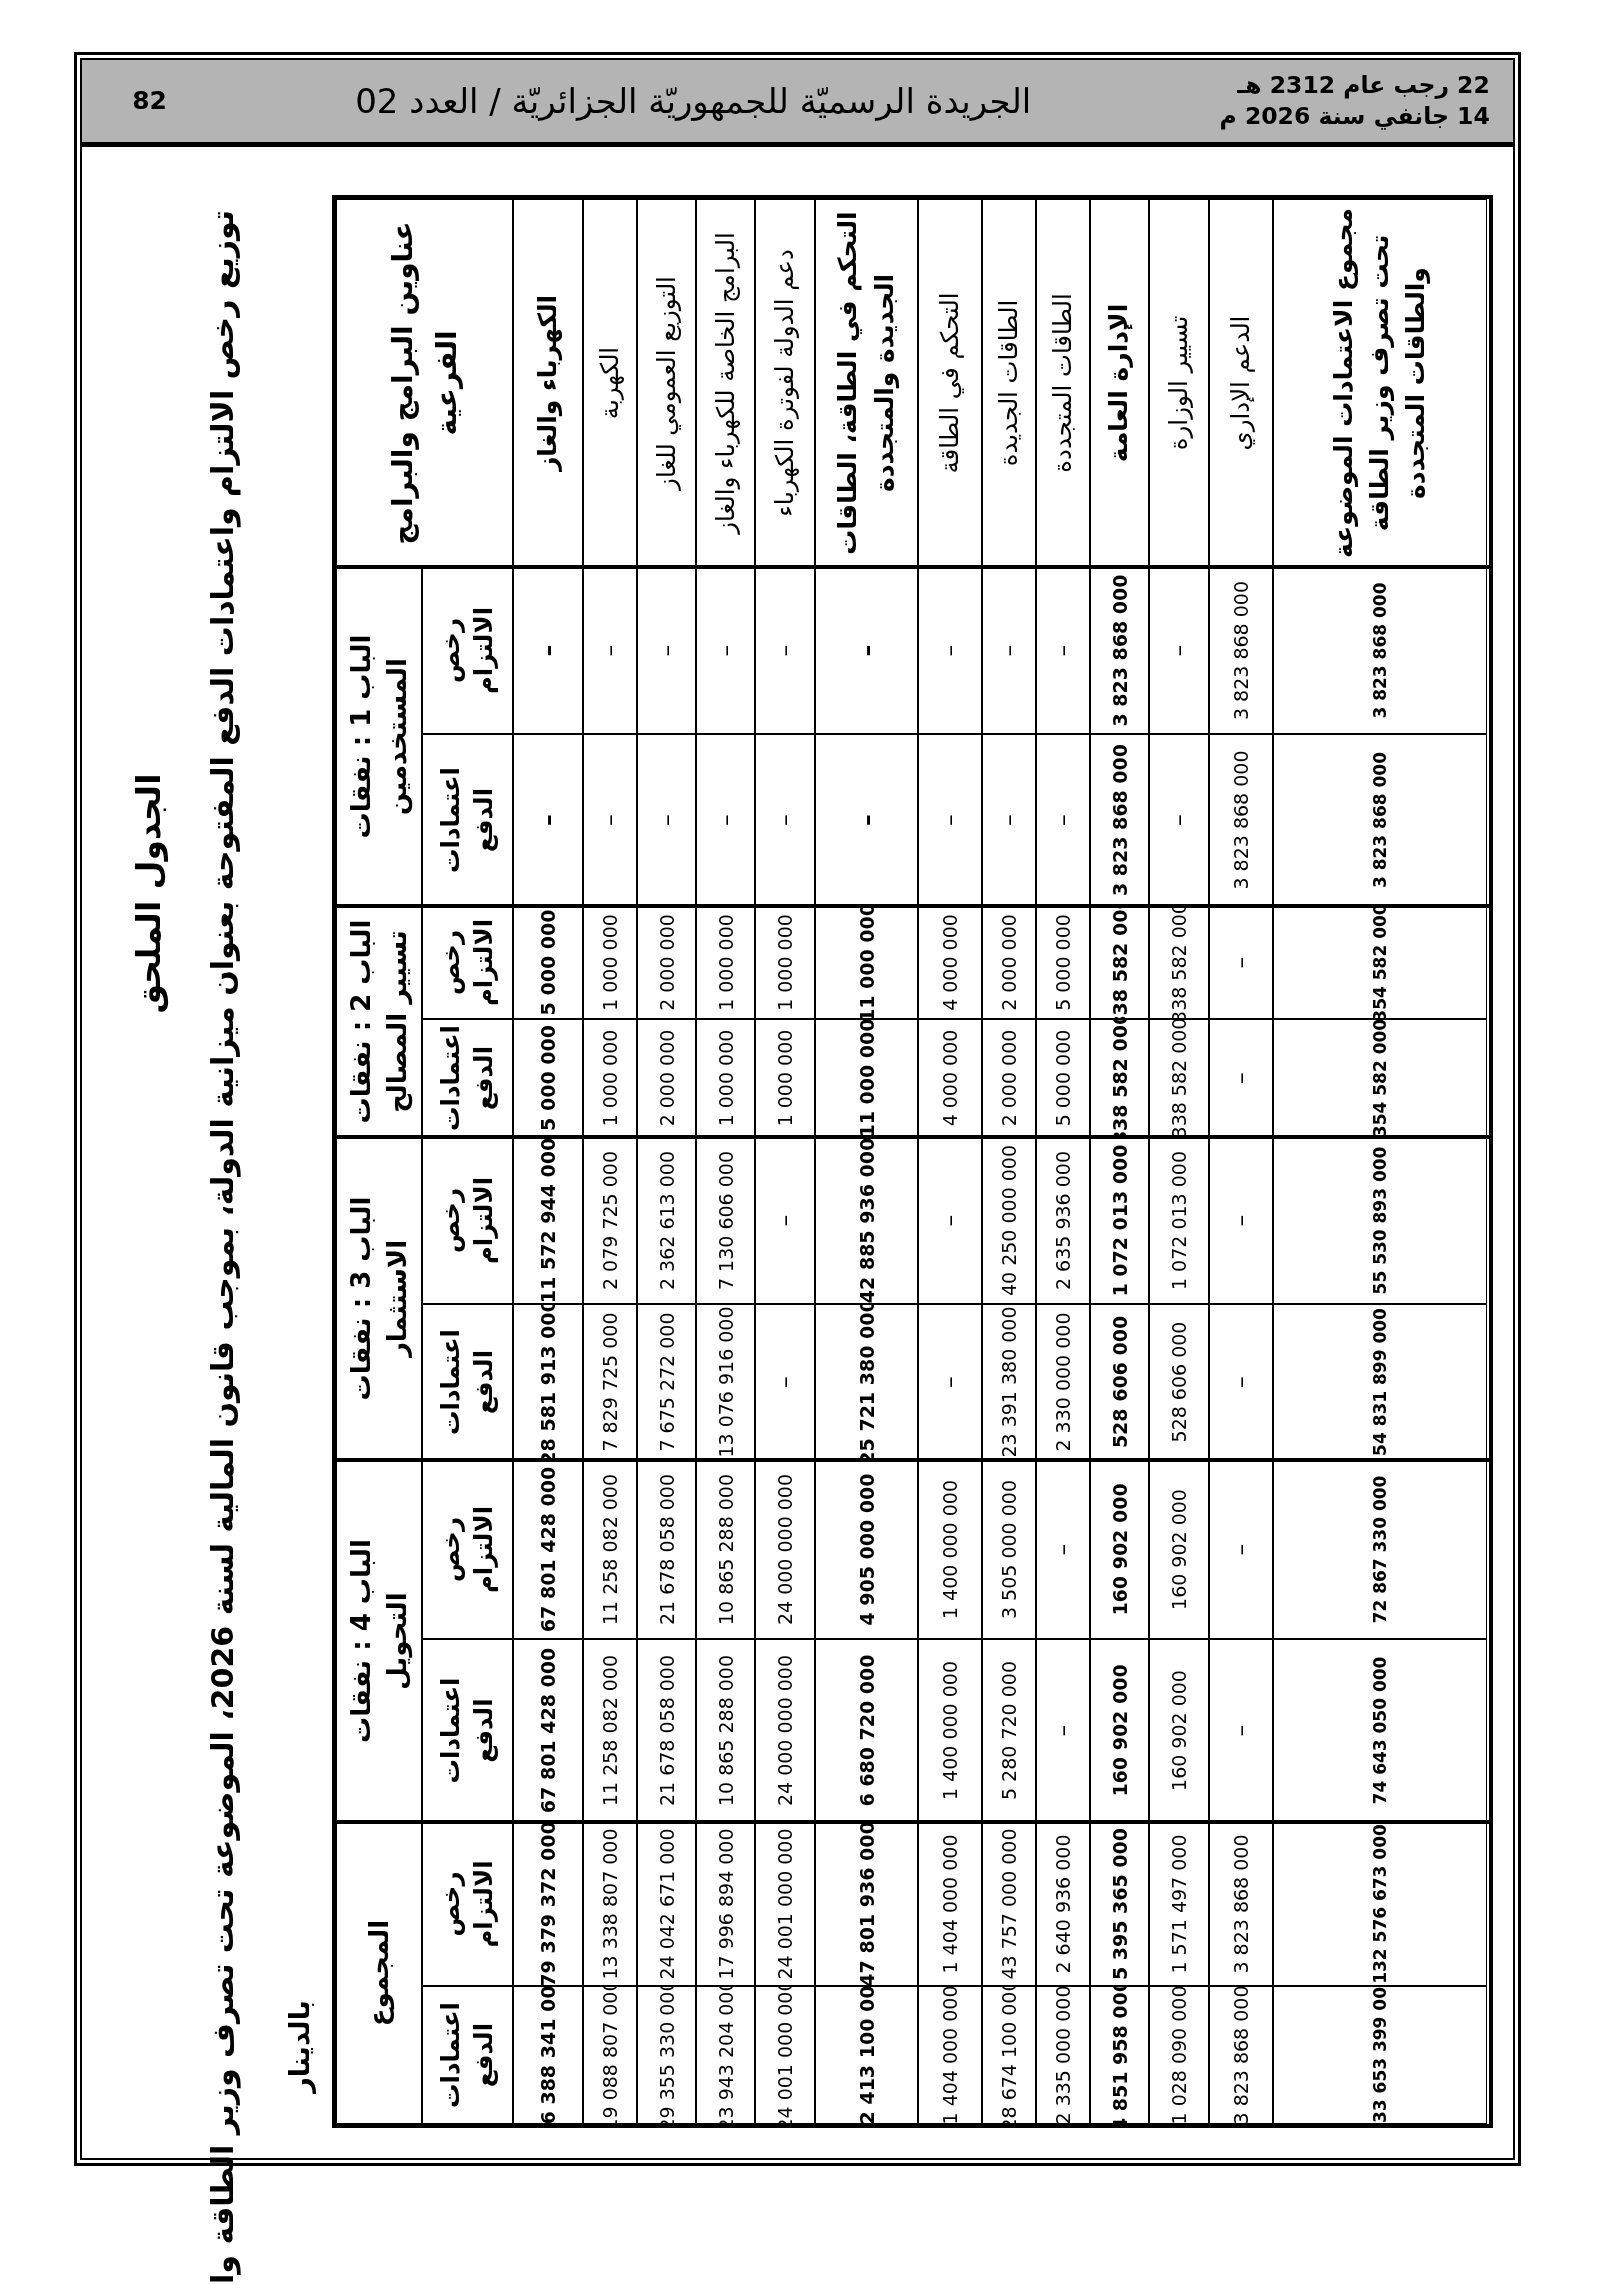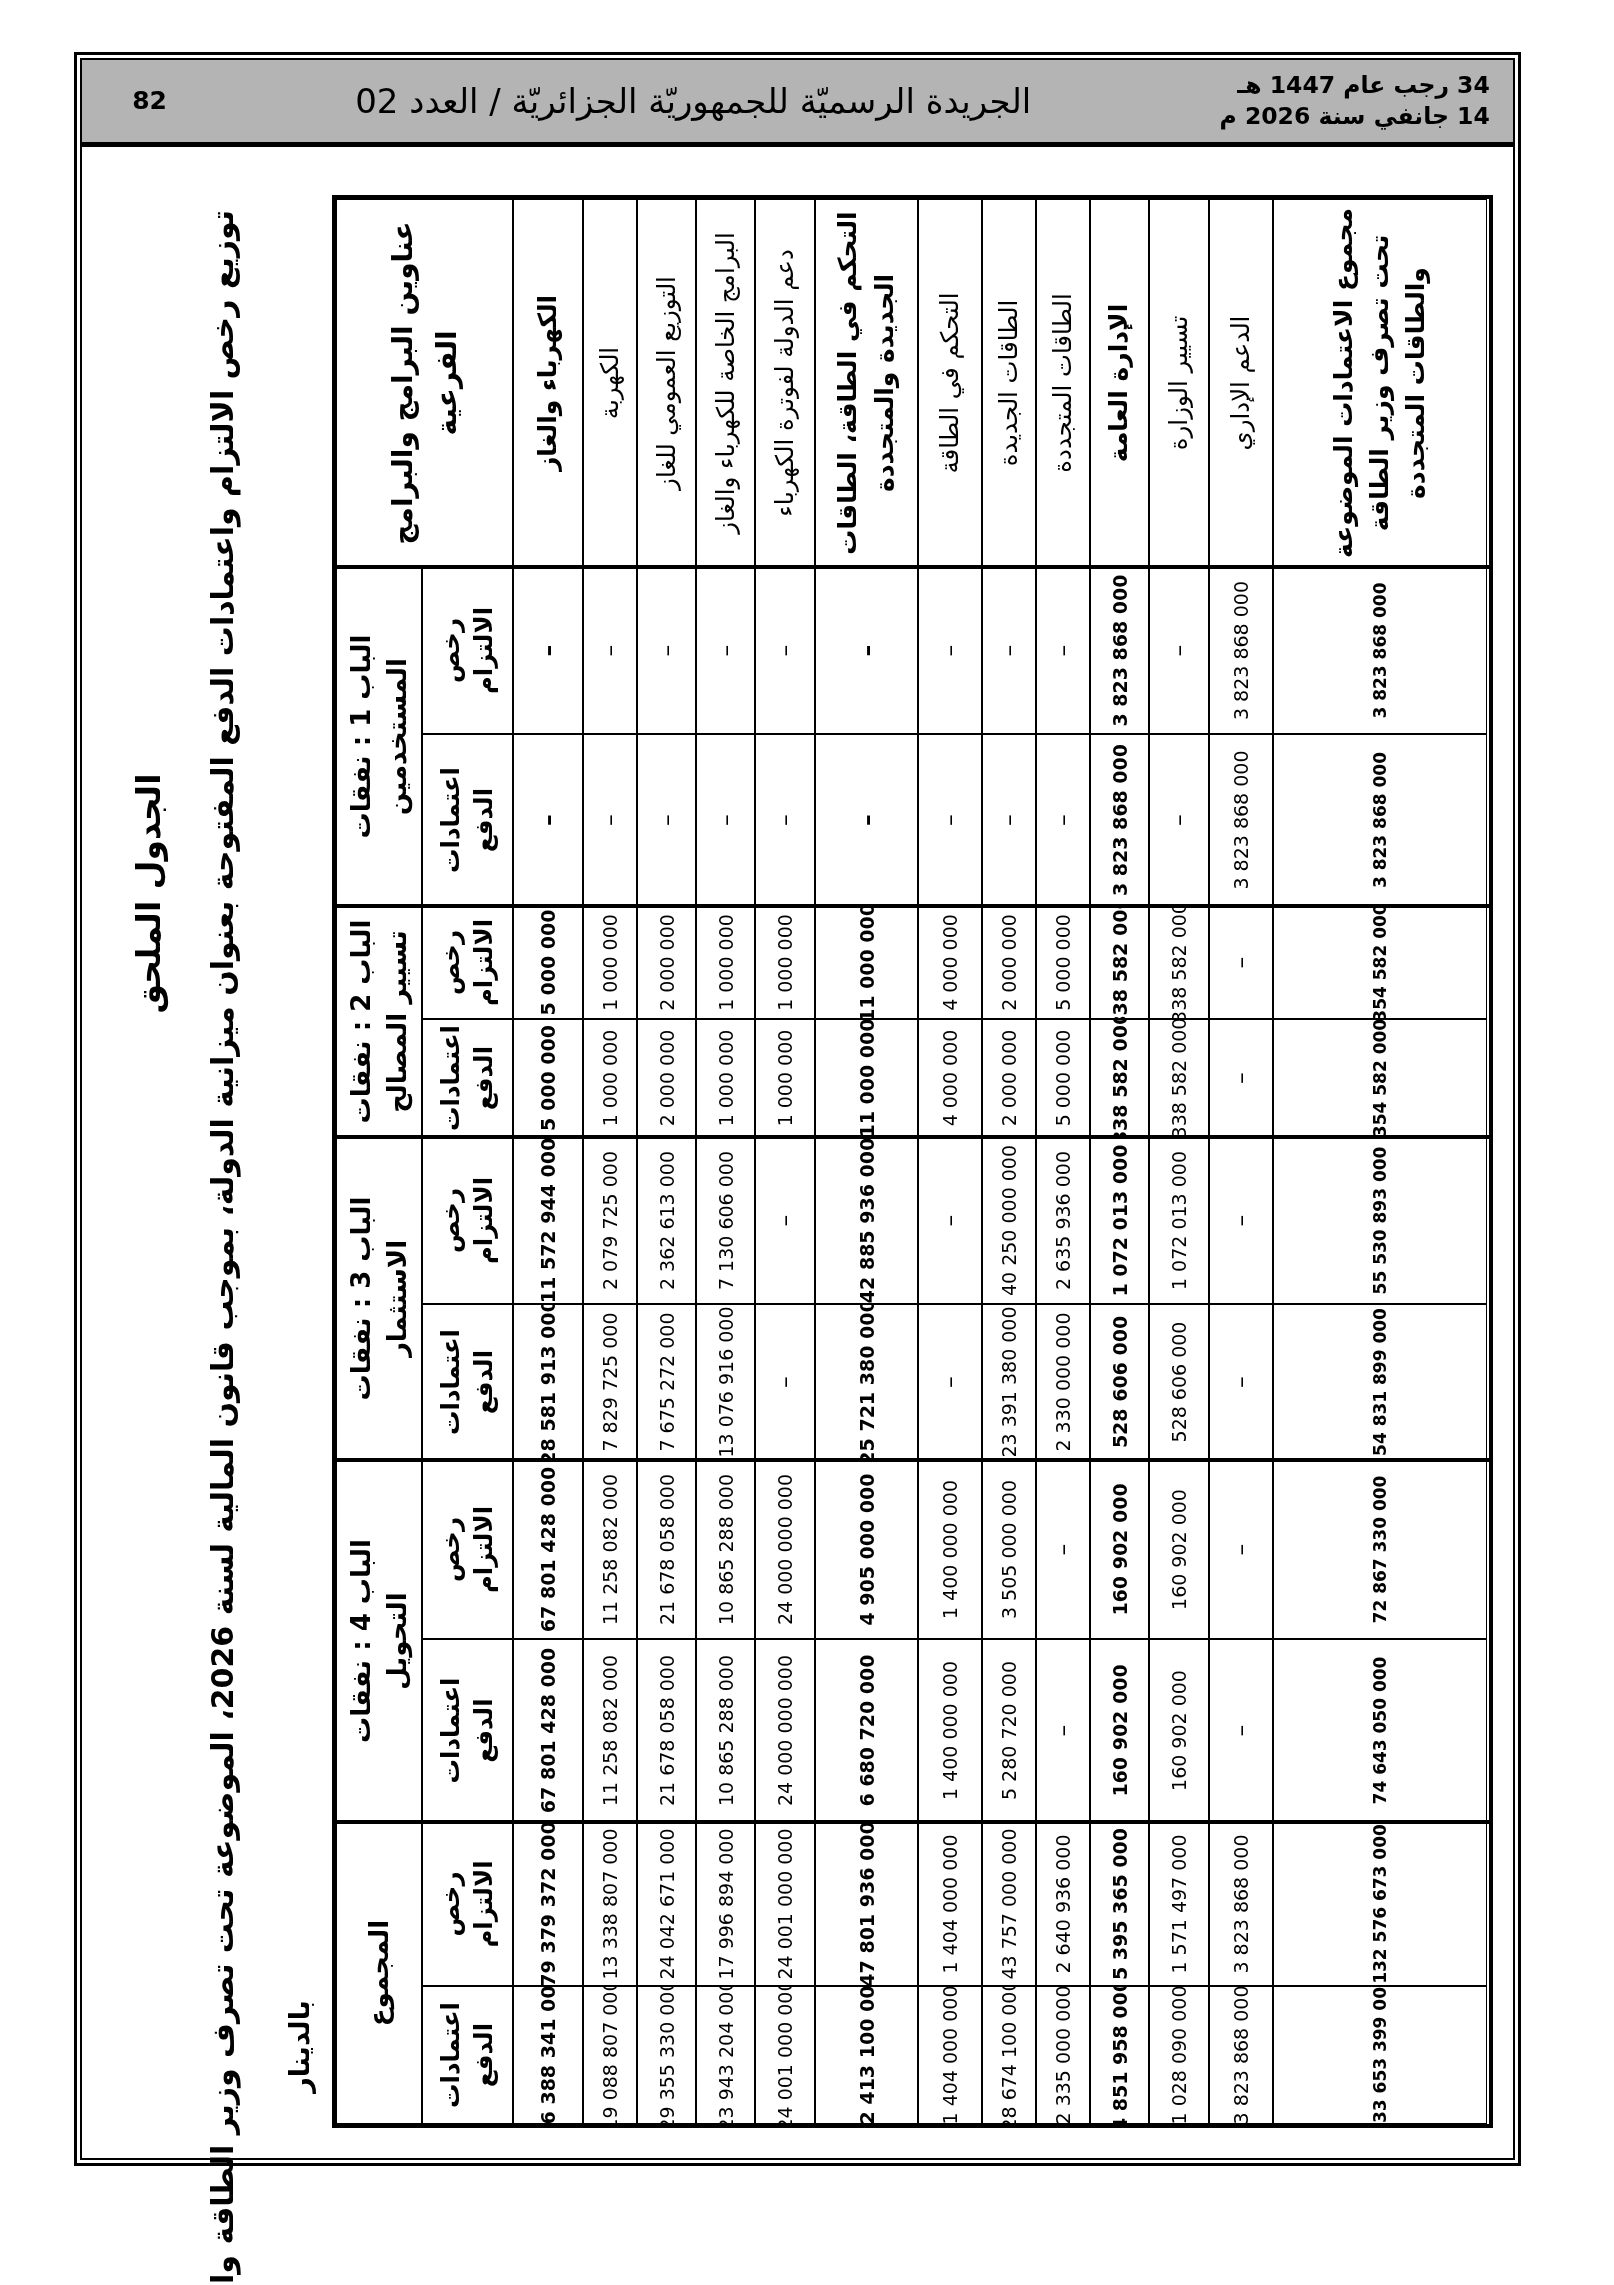--- a/index.html
+++ b/index.html
@@ -52,21 +52,21 @@
 </style>
 </head>
 <body>
 
 <div class="page">
   <div class="frame">
     <div class="frame-inner">
 
       <div class="band">
         <div class="dates">
-          <div>34 رجب عام 1447 هـ</div>
+          <div>22 رجب عام 2312 هـ</div>
           <div>14 جانفي سنة 2026 م</div>
         </div>
         <div class="jtitle">الجريدة الرسميّة للجمهوريّة الجزائريّة / العدد 02</div>
         <div class="pnum">82</div>
       </div>
 
       <div class="rot" style="left:11.8px; top:2077px;">
         <div class="annex-heading">الجدول الملحق</div>
         <div class="annex-title">توزيع رخص الالتزام واعتمادات الدفع المفتوحة بعنوان ميزانية الدولة، بموجب قانون المالية لسنة 2026، الموضوعة تحت تصرف وزير الطاقة والطاقات المتجددة</div>
         <div class="annex-unit">بالدينار</div>

